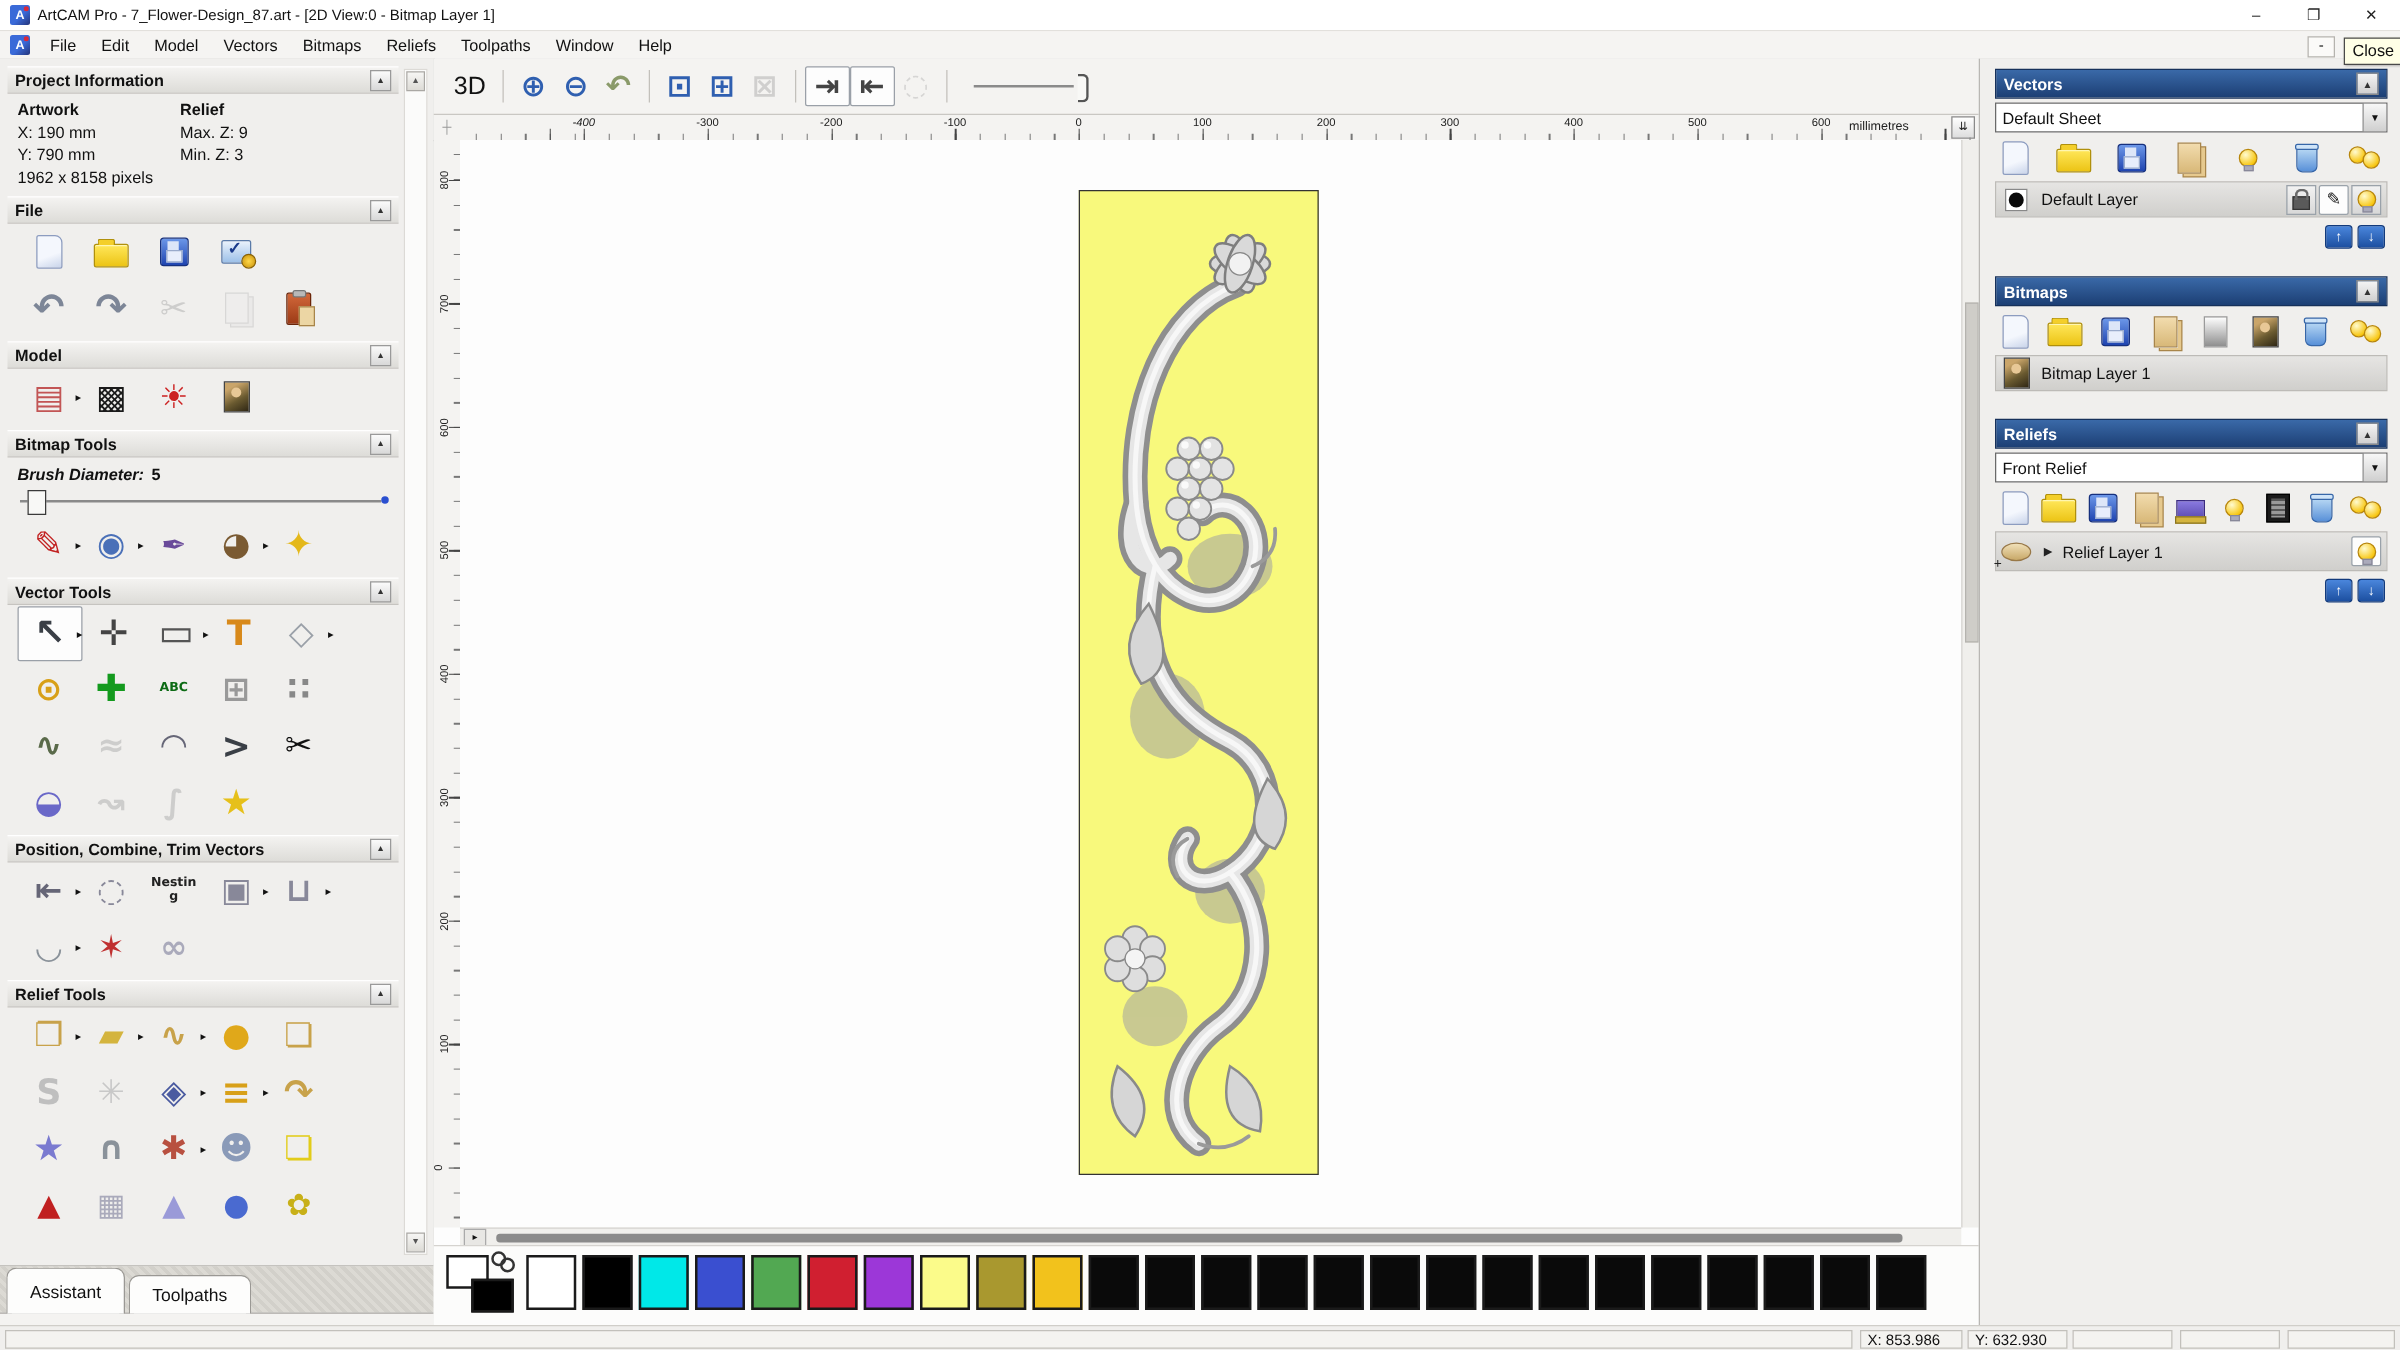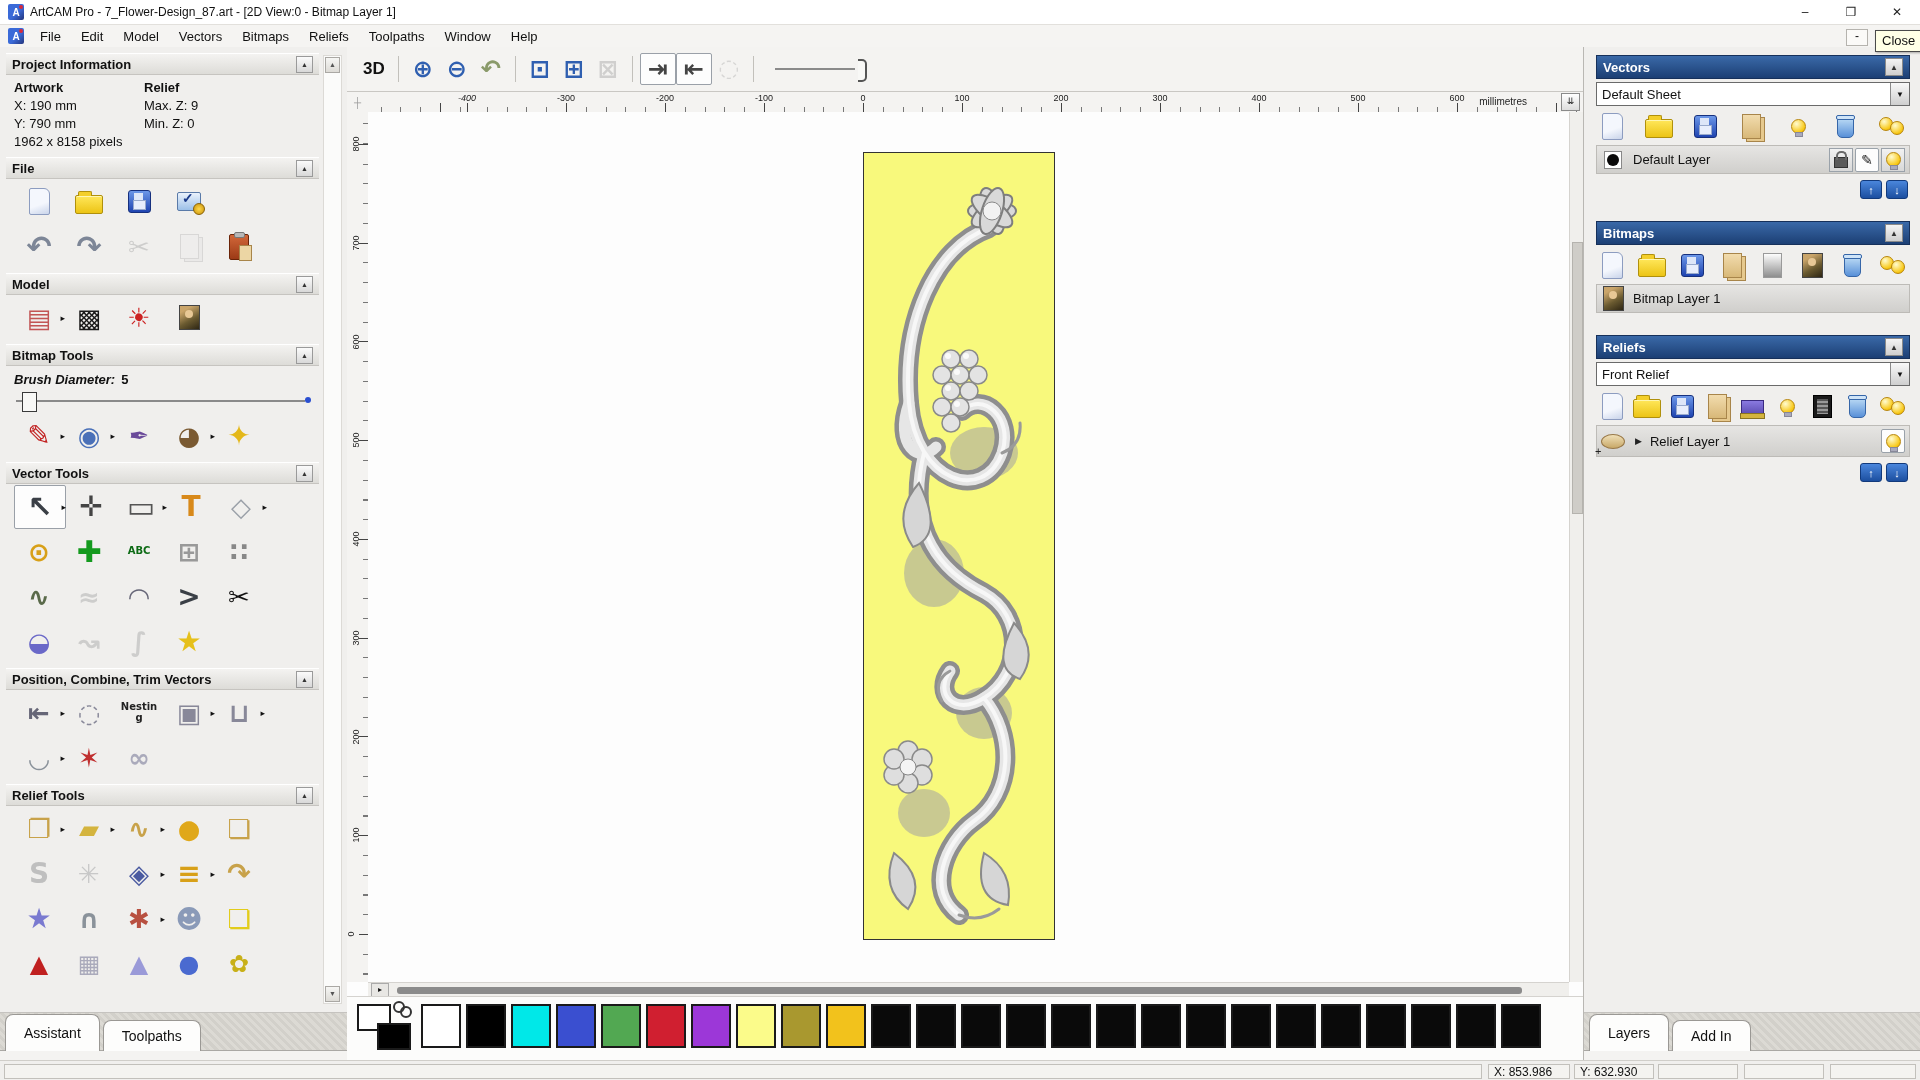--- a/index.html
+++ b/index.html
@@ -82,21 +82,21 @@
   .ci-lock{width:12px;height:9px;background:#5a5a5a;border:1px solid #333;margin-top:5px}
   .ci-lock::before{content:"";position:absolute;top:-7px;left:1px;width:7px;height:7px;border:2px solid #6a6a6a;border-bottom:none;border-radius:5px 5px 0 0}
   .ci-swatch{width:16px;height:16px;background:#fff;border:1px solid #888}
   .ci-swatch::before{content:"";position:absolute;left:2px;top:2px;right:2px;bottom:2px;border-radius:50%;background:#0a0a0a}
   .ci-thumb{width:22px;height:13px;border-radius:50%;background:linear-gradient(#f0e0b8,#c8a868);border:1px solid #987848}
   .ci-thumb::after{content:"+";position:absolute;left:-7px;bottom:-9px;font-size:11px;color:#222;font-style:normal}
   
   #canvas{position:absolute;left:347px;top:47px;width:1236px;height:1013px;background:#fdfdfd}
   #ctb{position:absolute;left:0;top:0;width:100%;height:45px;background:#f4f3f1;border-bottom:1px solid #c9c7c3;
        display:flex;align-items:center;padding-left:10px;box-sizing:border-box}
-  .ctb-3d{font-weight:bold;font-size:17px;padding:2px 6px}
+  .ctb-3d{font-weight:normal;font-size:20px;padding:2px 6px}
   .ctb-sep{width:1px;height:26px;background:#c2c0bb;margin:0 7px}
   .ctb-group{display:flex}
   .ctb-group .tool{width:34px;height:30px}
   .fade{position:relative;width:92px;height:24px;margin-left:14px}
   .fade .line{position:absolute;left:0;right:12px;top:11px;height:2px;background:#8a8a8a}
   .fade .knob{position:absolute;right:0;top:2px;width:7px;height:19px;border:2px solid #555;border-left:none;border-radius:0 5px 5px 0;background:#f8f8f6}
   .ruler-corner{position:absolute;left:0;top:45px;width:21px;height:20px;background:#f4f3f1;border-right:1px solid #bbb;
                 border-bottom:1px solid #9a9a9a;color:#999;font-size:10px;display:flex;align-items:center;justify-content:center}
   .ruler-h{position:absolute;left:21px;top:45px;width:1215px;height:20px;background:#f4f3f1;border-bottom:1px solid #9a9a9a;
            overflow:hidden;font-size:9px;color:#222}
@@ -196,21 +196,21 @@
     <div class="sec-h" style="margin-top:0">
       <span>Project Information</span>
       <span class="sec-col">▲</span>
     </div>
     <div class="pi-grid">
       <span class="pi-b">Artwork</span>
       <span class="pi-b">Relief</span>
       <span>X: 190 mm</span>
       <span>Max. Z: 9</span>
       <span>Y: 790 mm</span>
-      <span>Min. Z: 0</span>
+      <span>Min. Z: 3</span>
     </div>
     <div class="pi-px">1962 x 8158 pixels</div>
 
     <div class="sec-h">
       <span>File</span>
       <span class="sec-col">▲</span>
     </div>
     <div class="tools">
         <span class="tool">
           <i class="ci ci-page"></i>
@@ -859,27 +859,20 @@
         <span class="tool pressed">
           <i class="ci ci-bulb"></i>
         </span>
       </span>
   </div>
   <div class="ud-row">
     <span class="ud">↑</span>
     <span class="ud">↓</span>
   </div>
 
-  <div class="tabstrip">
-    <span style="display:flex;align-items:flex-end;position:relative;z-index:2">
-
-    <span class="tab active">Layers</span>
-        <span class="tab">Add In</span>
-      </span>
-  </div>
 </div>
 
 <div id="statusbar">
   <span class="sb-cell" style="left:4px;width:1478px"></span>
   <span class="sb-cell" style="left:1488px;width:82px">X: 853.986</span>
   <span class="sb-cell" style="left:1574px;width:80px">Y: 632.930</span>
   <span class="sb-cell" style="left:1658px;width:80px"></span>
   <span class="sb-cell" style="left:1744px;width:80px"></span>
   <span class="sb-cell" style="left:1830px;width:86px"></span>
 </div>

